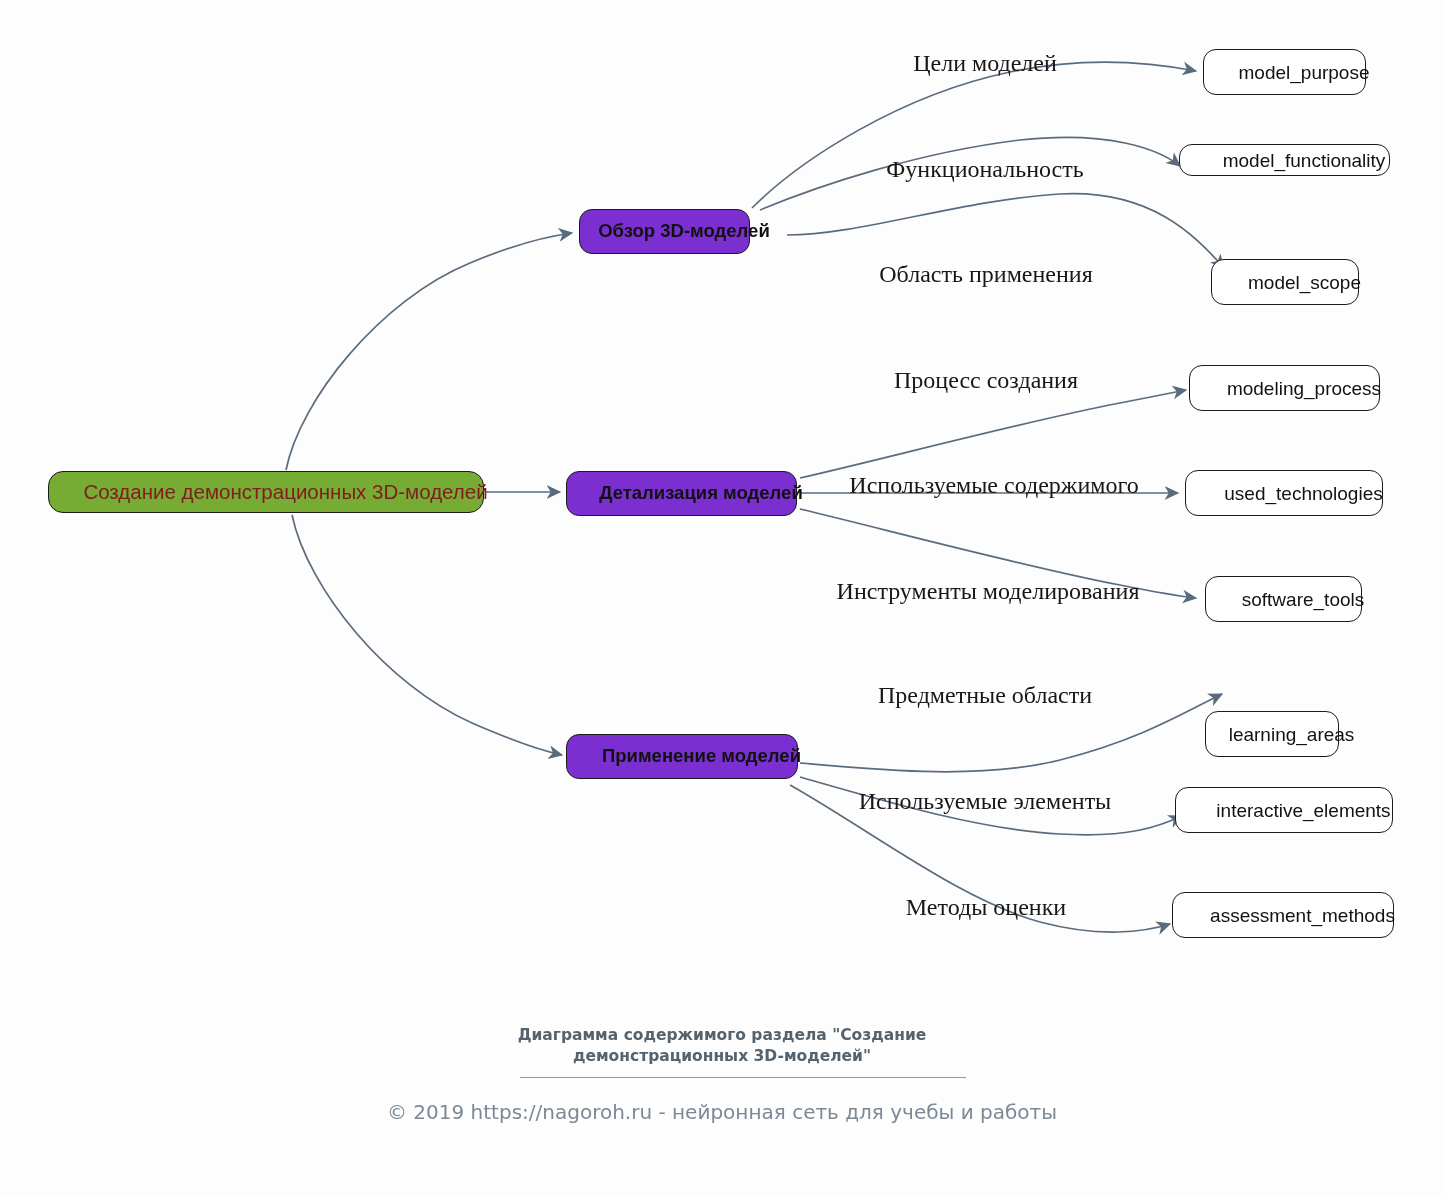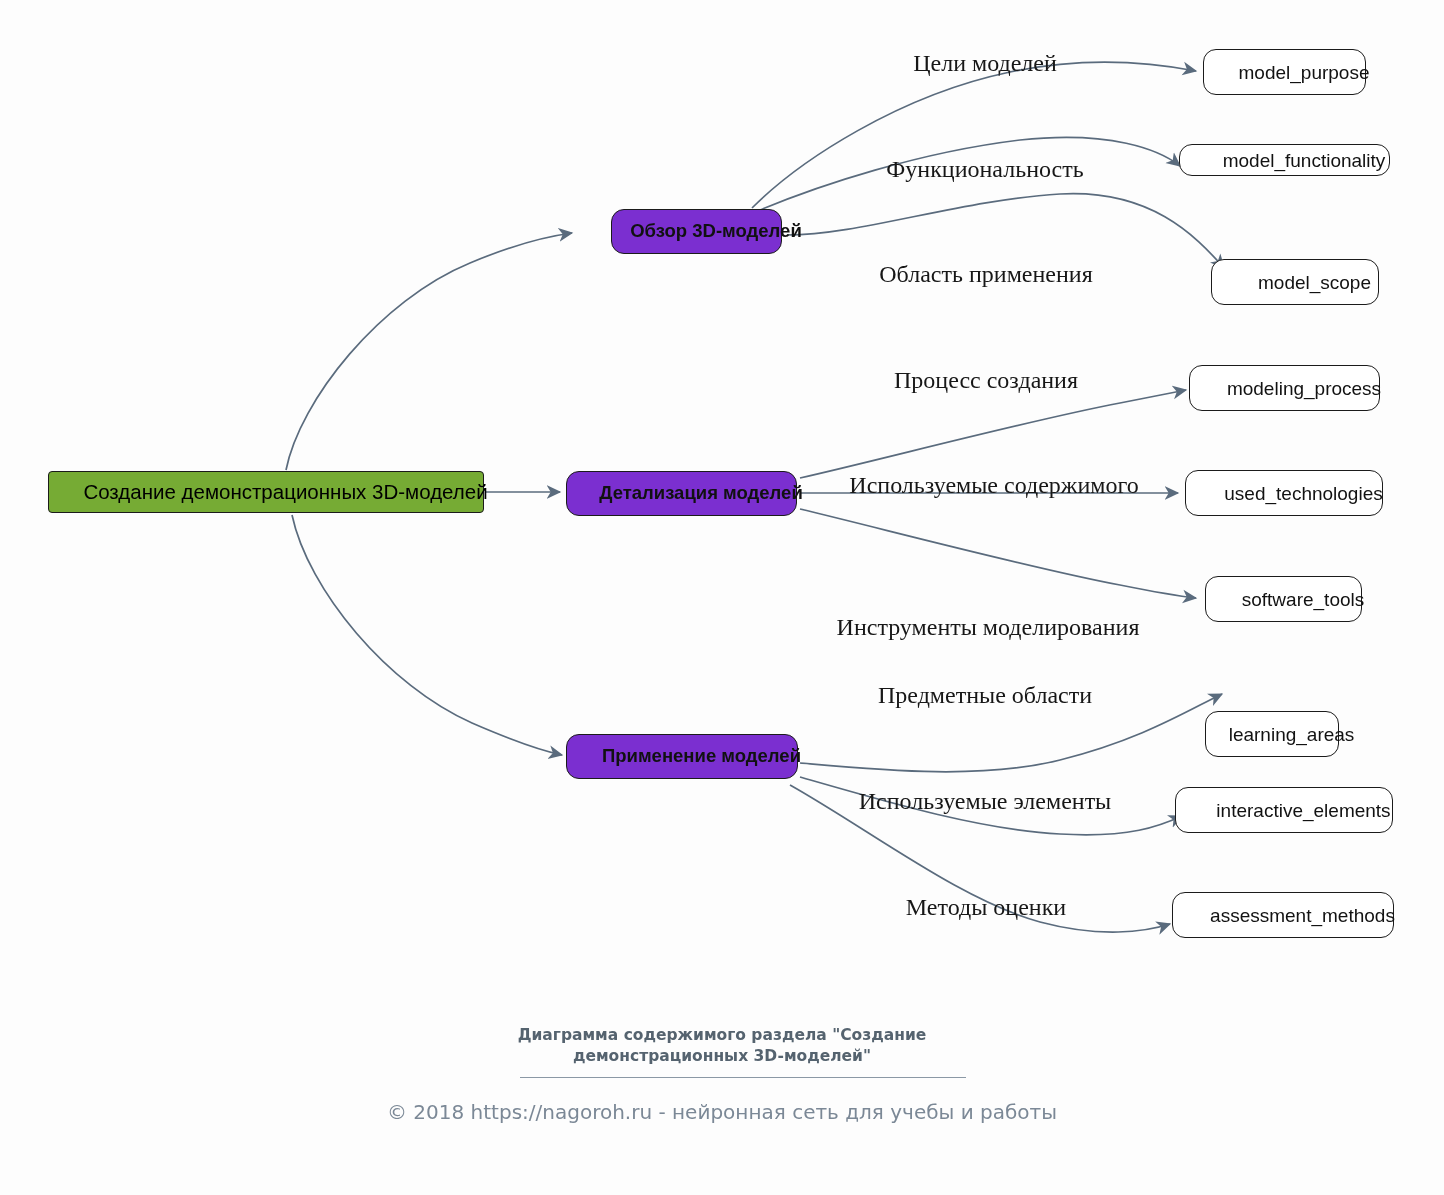--- a/index.html
+++ b/index.html
@@ -32,23 +32,23 @@
     justify-content: center;
     text-align: center;
     border: 1.6px solid #1b1b1b;
     border-radius: 13px;
     white-space: nowrap;
     line-height: 1;
     padding-left: 39px;
   }
   .node-root {
     background: #76ab34;
-    color: #000000;
+    color: #7f1d1d;
     font-size: 20.5px;
-    border-radius: 4px;
+    border-radius: 15px;
   }
   .node-branch {
     background: #7b2fd0;
     color: #111111;
     font-size: 18.5px;
     font-weight: 700;
     border-radius: 13px;
   }
   .node-leaf {
     background: #ffffff;
@@ -122,37 +122,37 @@
       <path d="M 800 763 C 880 770 980 780 1060 760 C 1140 740 1185 712 1222 694"></path>
       <path d="M 800 777 C 880 800 980 830 1060 834 C 1130 838 1160 826 1182 816"></path>
       <path d="M 790 785 C 870 830 960 900 1040 922 C 1100 938 1145 932 1170 924"></path>
     </g>
   </svg>
 
   <div class="node node-root" style="left:48px; top:471px; width:436px; height:42px;">
     <span>Создание демонстрационных 3D-моделей</span>
   </div>
 
-  <div class="node node-branch" style="left:611px; top:209px; width:171px; height:45px;">
+  <div class="node node-branch" style="left:579px; top:209px; width:171px; height:45px;">
     <span>Обзор 3D-моделей</span>
   </div>
   <div class="node node-branch" style="left:566px; top:471px; width:231px; height:45px;">
     <span>Детализация моделей</span>
   </div>
   <div class="node node-branch" style="left:566px; top:734px; width:232px; height:45px;">
     <span>Применение моделей</span>
   </div>
 
   <div class="node node-leaf" style="left:1203px; top:49px; width:163px; height:46px;">
     <span>model_purpose</span>
   </div>
   <div class="node node-leaf" style="left:1179px; top:144px; width:211px; height:32px;">
     <span>model_functionality</span>
   </div>
-  <div class="node node-leaf" style="left:1211px; top:259px; width:168px; height:46px;">
+  <div class="node node-leaf" style="left:1211px; top:259px; width:148px; height:46px;">
     <span>model_scope</span>
   </div>
 
   <div class="node node-leaf" style="left:1189px; top:365px; width:191px; height:46px;">
     <span>modeling_process</span>
   </div>
   <div class="node node-leaf" style="left:1185px; top:470px; width:198px; height:46px;">
     <span>used_technologies</span>
   </div>
   <div class="node node-leaf" style="left:1205px; top:576px; width:157px; height:46px;">
@@ -168,24 +168,24 @@
   <div class="node node-leaf" style="left:1172px; top:892px; width:222px; height:46px;">
     <span>assessment_methods</span>
   </div>
 
   <div class="edge-label center" style="left:985px; top:51px;">Цели моделей</div>
   <div class="edge-label center" style="left:985px; top:157px;">Функциональность</div>
   <div class="edge-label center" style="left:986px; top:262px;">Область применения</div>
 
   <div class="edge-label center" style="left:986px; top:368px;">Процесс создания</div>
   <div class="edge-label center" style="left:994px; top:473px;">Используемые содержимого</div>
-  <div class="edge-label center" style="left:988px; top:579px;margin-top:36px;">Инструменты моделирования</div>
+  <div class="edge-label center" style="left:988px; top:579px;">Инструменты моделирования</div>
 
   <div class="edge-label center" style="left:985px; top:683px;">Предметные области</div>
   <div class="edge-label center" style="left:985px; top:789px;">Используемые элементы</div>
   <div class="edge-label center" style="left:986px; top:895px;">Методы оценки</div>
 
   <div class="footer-title" style="top:1025px;">Диаграмма содержимого раздела "Создание</div>
   <div class="footer-title" style="top:1046px;">демонстрационных 3D-моделей"</div>
   <div class="footer-rule" style="left:520px; top:1077px; width:446px;"></div>
-  <div class="footer-credit" style="top:1100px;">© 2018 https://nagoroh.ru - нейронная сеть для учебы и работы</div>
+  <div class="footer-credit" style="top:1100px;">© 2019 https://nagoroh.ru - нейронная сеть для учебы и работы</div>
 
 </div>
 
 </body></html>

